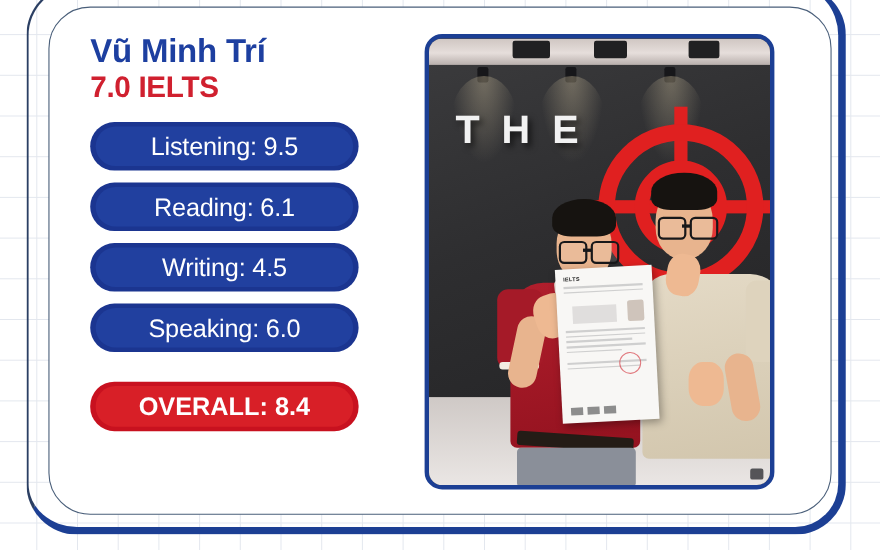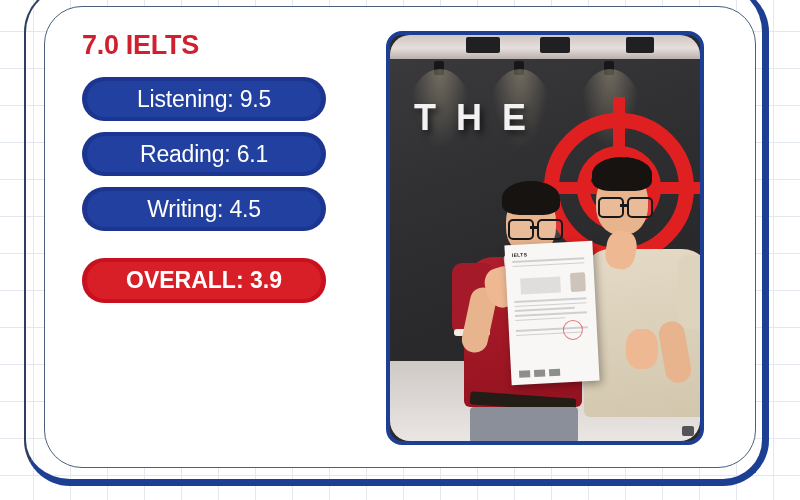--- a/index.html
+++ b/index.html
@@ -73,21 +73,21 @@
   .pill.overall::before{background:#d81f27;}
   .pill.overall span{font-weight:bold;font-size:23px;letter-spacing:0px;}
 
   
   .photo-wrap{
     position:relative;margin:25px 0 0 12px;
     width:318px;height:414px;
     border:4px solid #1c3f94;border-radius:16px;
     overflow:hidden;box-sizing:border-box;background:#2a2a2c;
   }
-  .photo{position:absolute;inset:0;overflow:hidden;border-radius:20px;padding-left:40px;}
+  .photo{position:absolute;inset:0;overflow:hidden;border-radius:4px;padding-left:40px;}
   
   .wall{
     position:absolute;left:0;top:22px;right:0;bottom:78px;
     background:linear-gradient(160deg,#3a3a3c 0%,#2e2e30 45%,#242426 100%);
   }
   .ceiling{
     position:absolute;left:0;top:0;right:0;height:24px;
     background:linear-gradient(to bottom,#cfc6c2,#e6dedb 55%,#b9b0ad);
   }
   .ceil-bar{position:absolute;top:2px;height:16px;background:#202022;border-radius:2px;}
@@ -170,34 +170,38 @@
 
 <div id="poster">
 
   <div class="ring-outer"></div>
   <div class="ring-inner"></div>
 
   <div class="content">
 
     <div class="left-col">
 
+      <div class="name">Vũ Minh Trí</div>
       <div class="score-head">7.0 IELTS</div>
 
       <div class="pill">
         <span>Listening: 9.5</span>
       </div>
       <div class="pill">
         <span>Reading: 6.1</span>
       </div>
       <div class="pill">
         <span>Writing: 4.5</span>
       </div>
+      <div class="pill">
+        <span>Speaking: 6.0</span>
+      </div>
 
       <div class="pill overall">
-        <span>OVERALL: 3.9</span>
+        <span>OVERALL: 8.4</span>
       </div>
     </div>
 
     <div class="photo-wrap">
       <div class="photo">
 
         <div class="wall"></div>
 
         <div class="ceiling"></div>
         <div class="ceil-bar" style="left:76px;width:34px;"></div>

